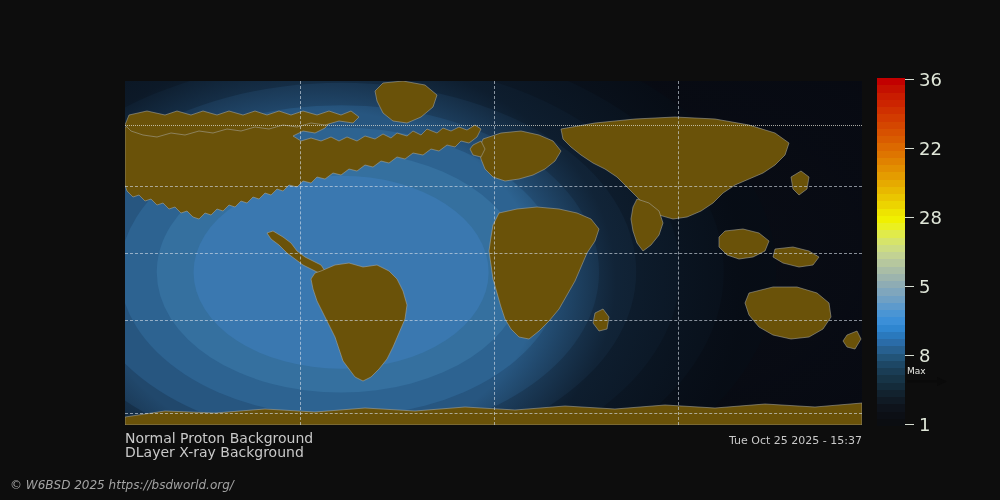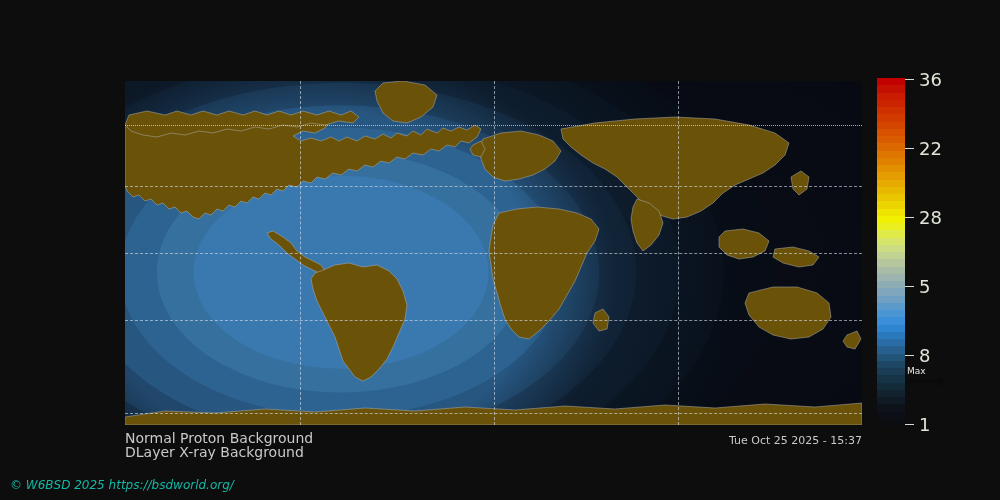--- a/index.html
+++ b/index.html
@@ -103,21 +103,21 @@
     font-size:14px;color:#c9c9c9;
   }
   #note-proton{top:430px;}
   #note-xray{top:444px;}
   #timestamp{
     position:absolute;right:138px;top:434px;
     font-size:11px;color:#c9c9c9;white-space:nowrap;
   }
   #copyright{
     position:absolute;left:10px;top:478px;
-    font-size:12px;font-style:italic;color:#14b8a6;white-space:nowrap;
+    font-size:12px;font-style:italic;color:#a3a3a3;white-space:nowrap;
   }
 </style>
 </head>
 <body>
 
 <div class="page">
 
 
   <div id="map-area">
     <div id="ocean-layer"></div>

